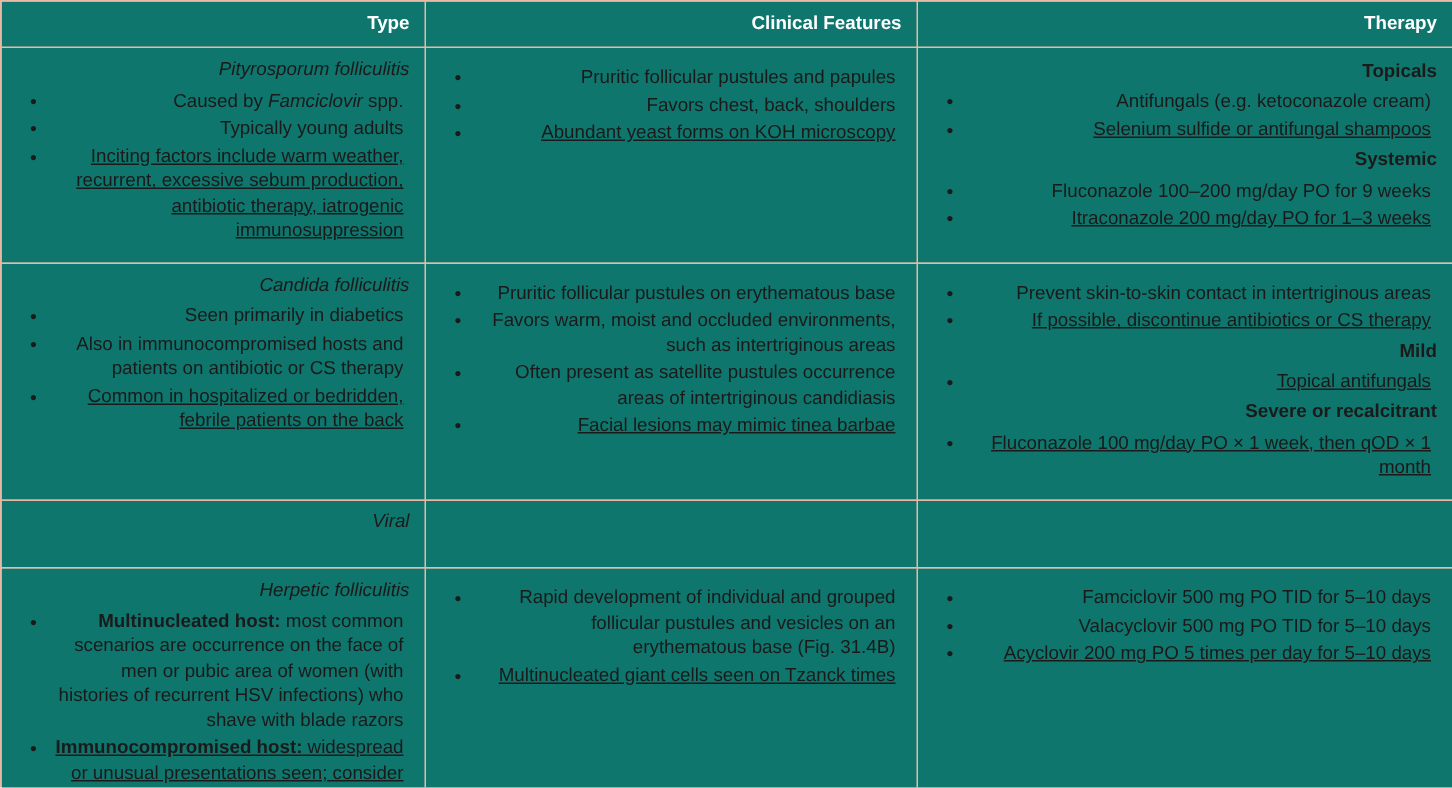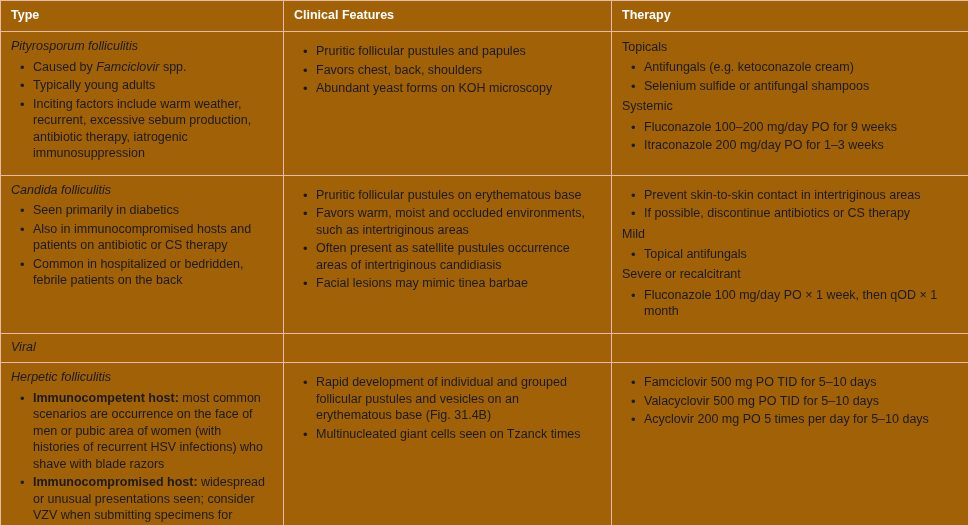--- a/index.html
+++ b/index.html
@@ -17,21 +17,22 @@
   }
   .table {
     width: 968px;
     border-collapse: collapse;
     table-layout: fixed;
   }
   .table td, .table th {
     vertical-align: top;
     padding: 7px 10px 9px 10px;
     border: 1px solid #e8b9a6;
-    background: #a16207;
+    background: #0f766e;
+    text-align: right;
   }
   thead th {
     background: #cf5a3f;
     color: #ffffff;
     font-weight: bold;
     text-align: left;
     font-size: 12.5px;
     padding: 5px 10px 6px 10px;
     border: 1px solid #cf5a3f;
   }
@@ -59,23 +60,23 @@
     line-height: 1.32;
     padding-left: 2px;
   }
   ul li:before {
     content: "\2022";
     position: absolute;
     left: -11px;
     top: 0;
     font-size: 13px;
   }
-  ul li:last-child { margin-bottom: 0; }
+  ul li:last-child { margin-bottom: 0; text-decoration: underline; }
   .grouplabel {
-    font-weight: normal;
+    font-weight: bold;
     margin: 0 0 2px 0;
     line-height: 1.3;
   }
   .grouplabel.spaced { margin-top: 3px; }
   .it { font-style: italic; }
   .bd { font-weight: bold; }
   .cell-pad-top { padding-top: 13px; }
   .mid-align { vertical-align: middle; }
 </style>
 </head>
@@ -154,31 +155,31 @@
         </ul>
         <div class="grouplabel spaced">Severe or recalcitrant</div>
         <ul>
           <li>Fluconazole 100 mg/day PO × 1 week, then qOD × 1 month</li>
         </ul>
       </td>
     </tr>
 
     <tr class="sec-row">
       <td>
-        <div class="subhead" style="margin-bottom:0">Viral</div>
+        <div class="subhead" style="margin-bottom:16px">Viral</div>
       </td>
       <td></td>
       <td></td>
     </tr>
 
     <tr>
       <td>
         <div class="subhead">Herpetic folliculitis</div>
         <ul>
-          <li><span class="bd">Immunocompetent host:</span><span> most common scenarios are occurrence on the face of men or pubic area of women (with histories of recurrent HSV infections) who shave with blade razors</span></li>
+          <li><span class="bd">Multinucleated host:</span><span> most common scenarios are occurrence on the face of men or pubic area of women (with histories of recurrent HSV infections) who shave with blade razors</span></li>
           <li><span class="bd">Immunocompromised host:</span><span> widespread or unusual presentations seen; consider VZV when submitting specimens for culture, DFA, and/or PCR</span></li>
         </ul>
       </td>
       <td class="mid-align">
         <ul>
           <li>Rapid development of individual and grouped follicular pustules and vesicles on an erythematous base (Fig. 31.4B)</li>
           <li>Multinucleated giant cells seen on Tzanck times</li>
         </ul>
       </td>
       <td class="mid-align">

